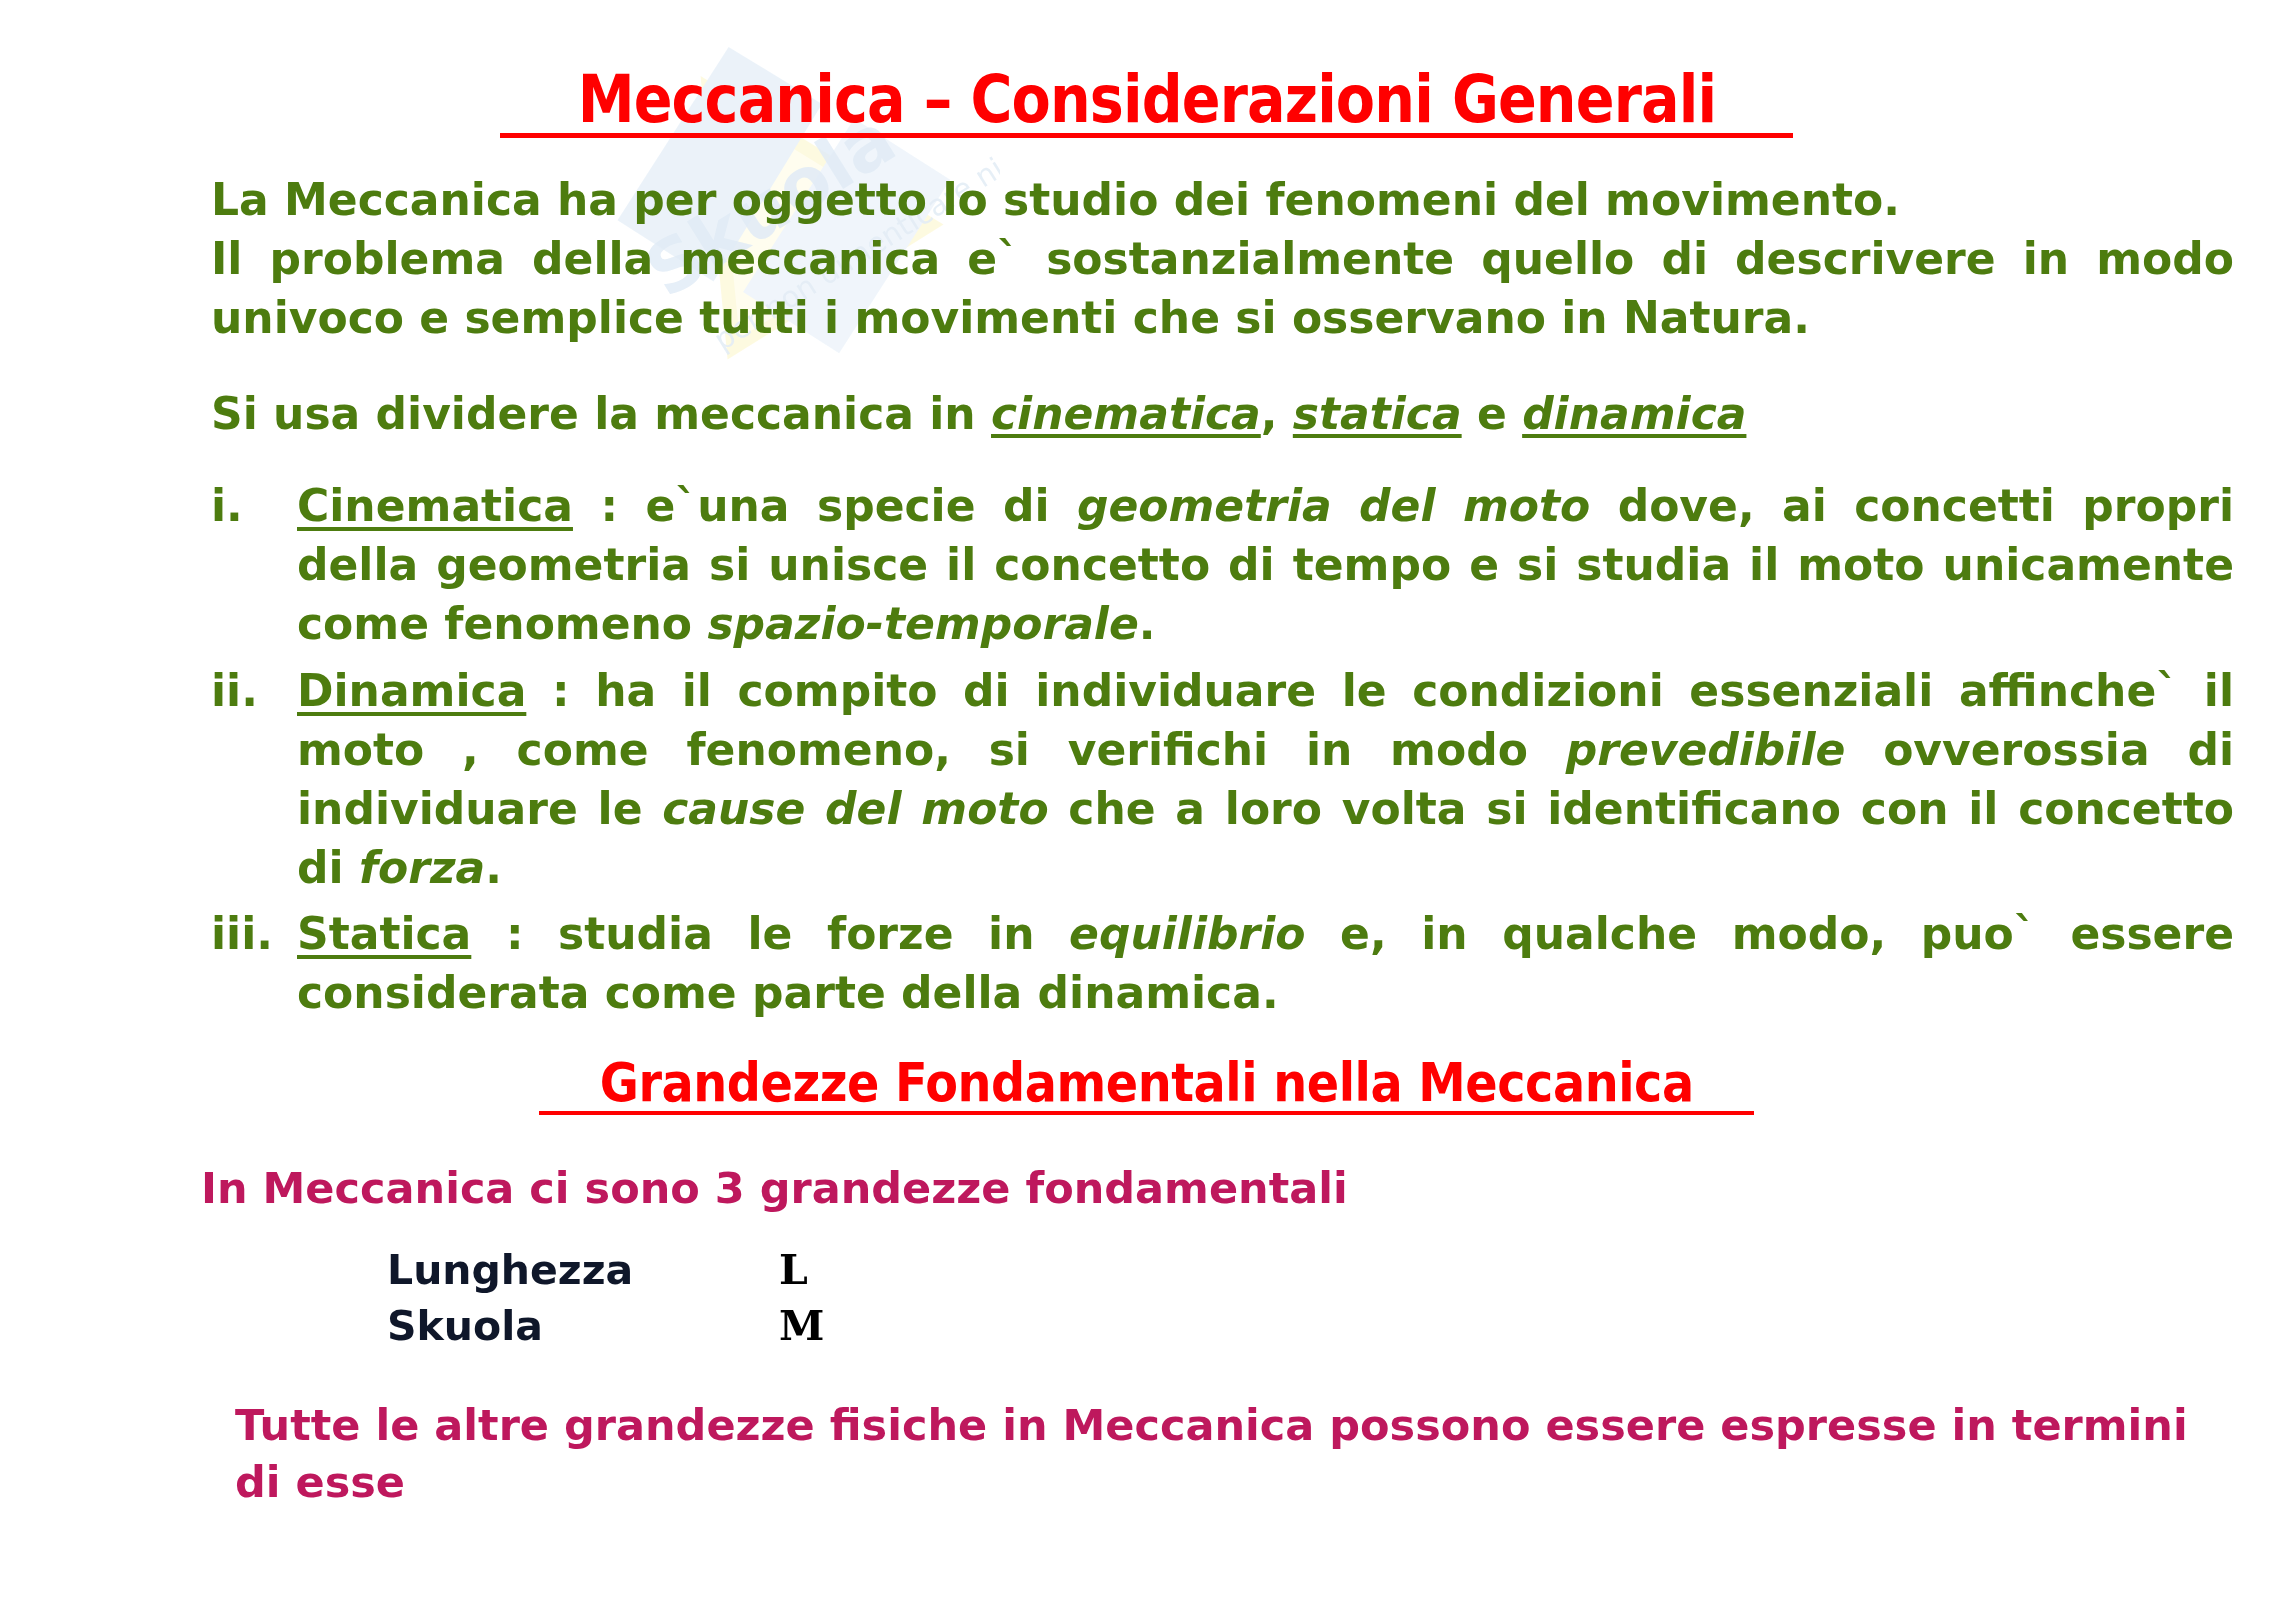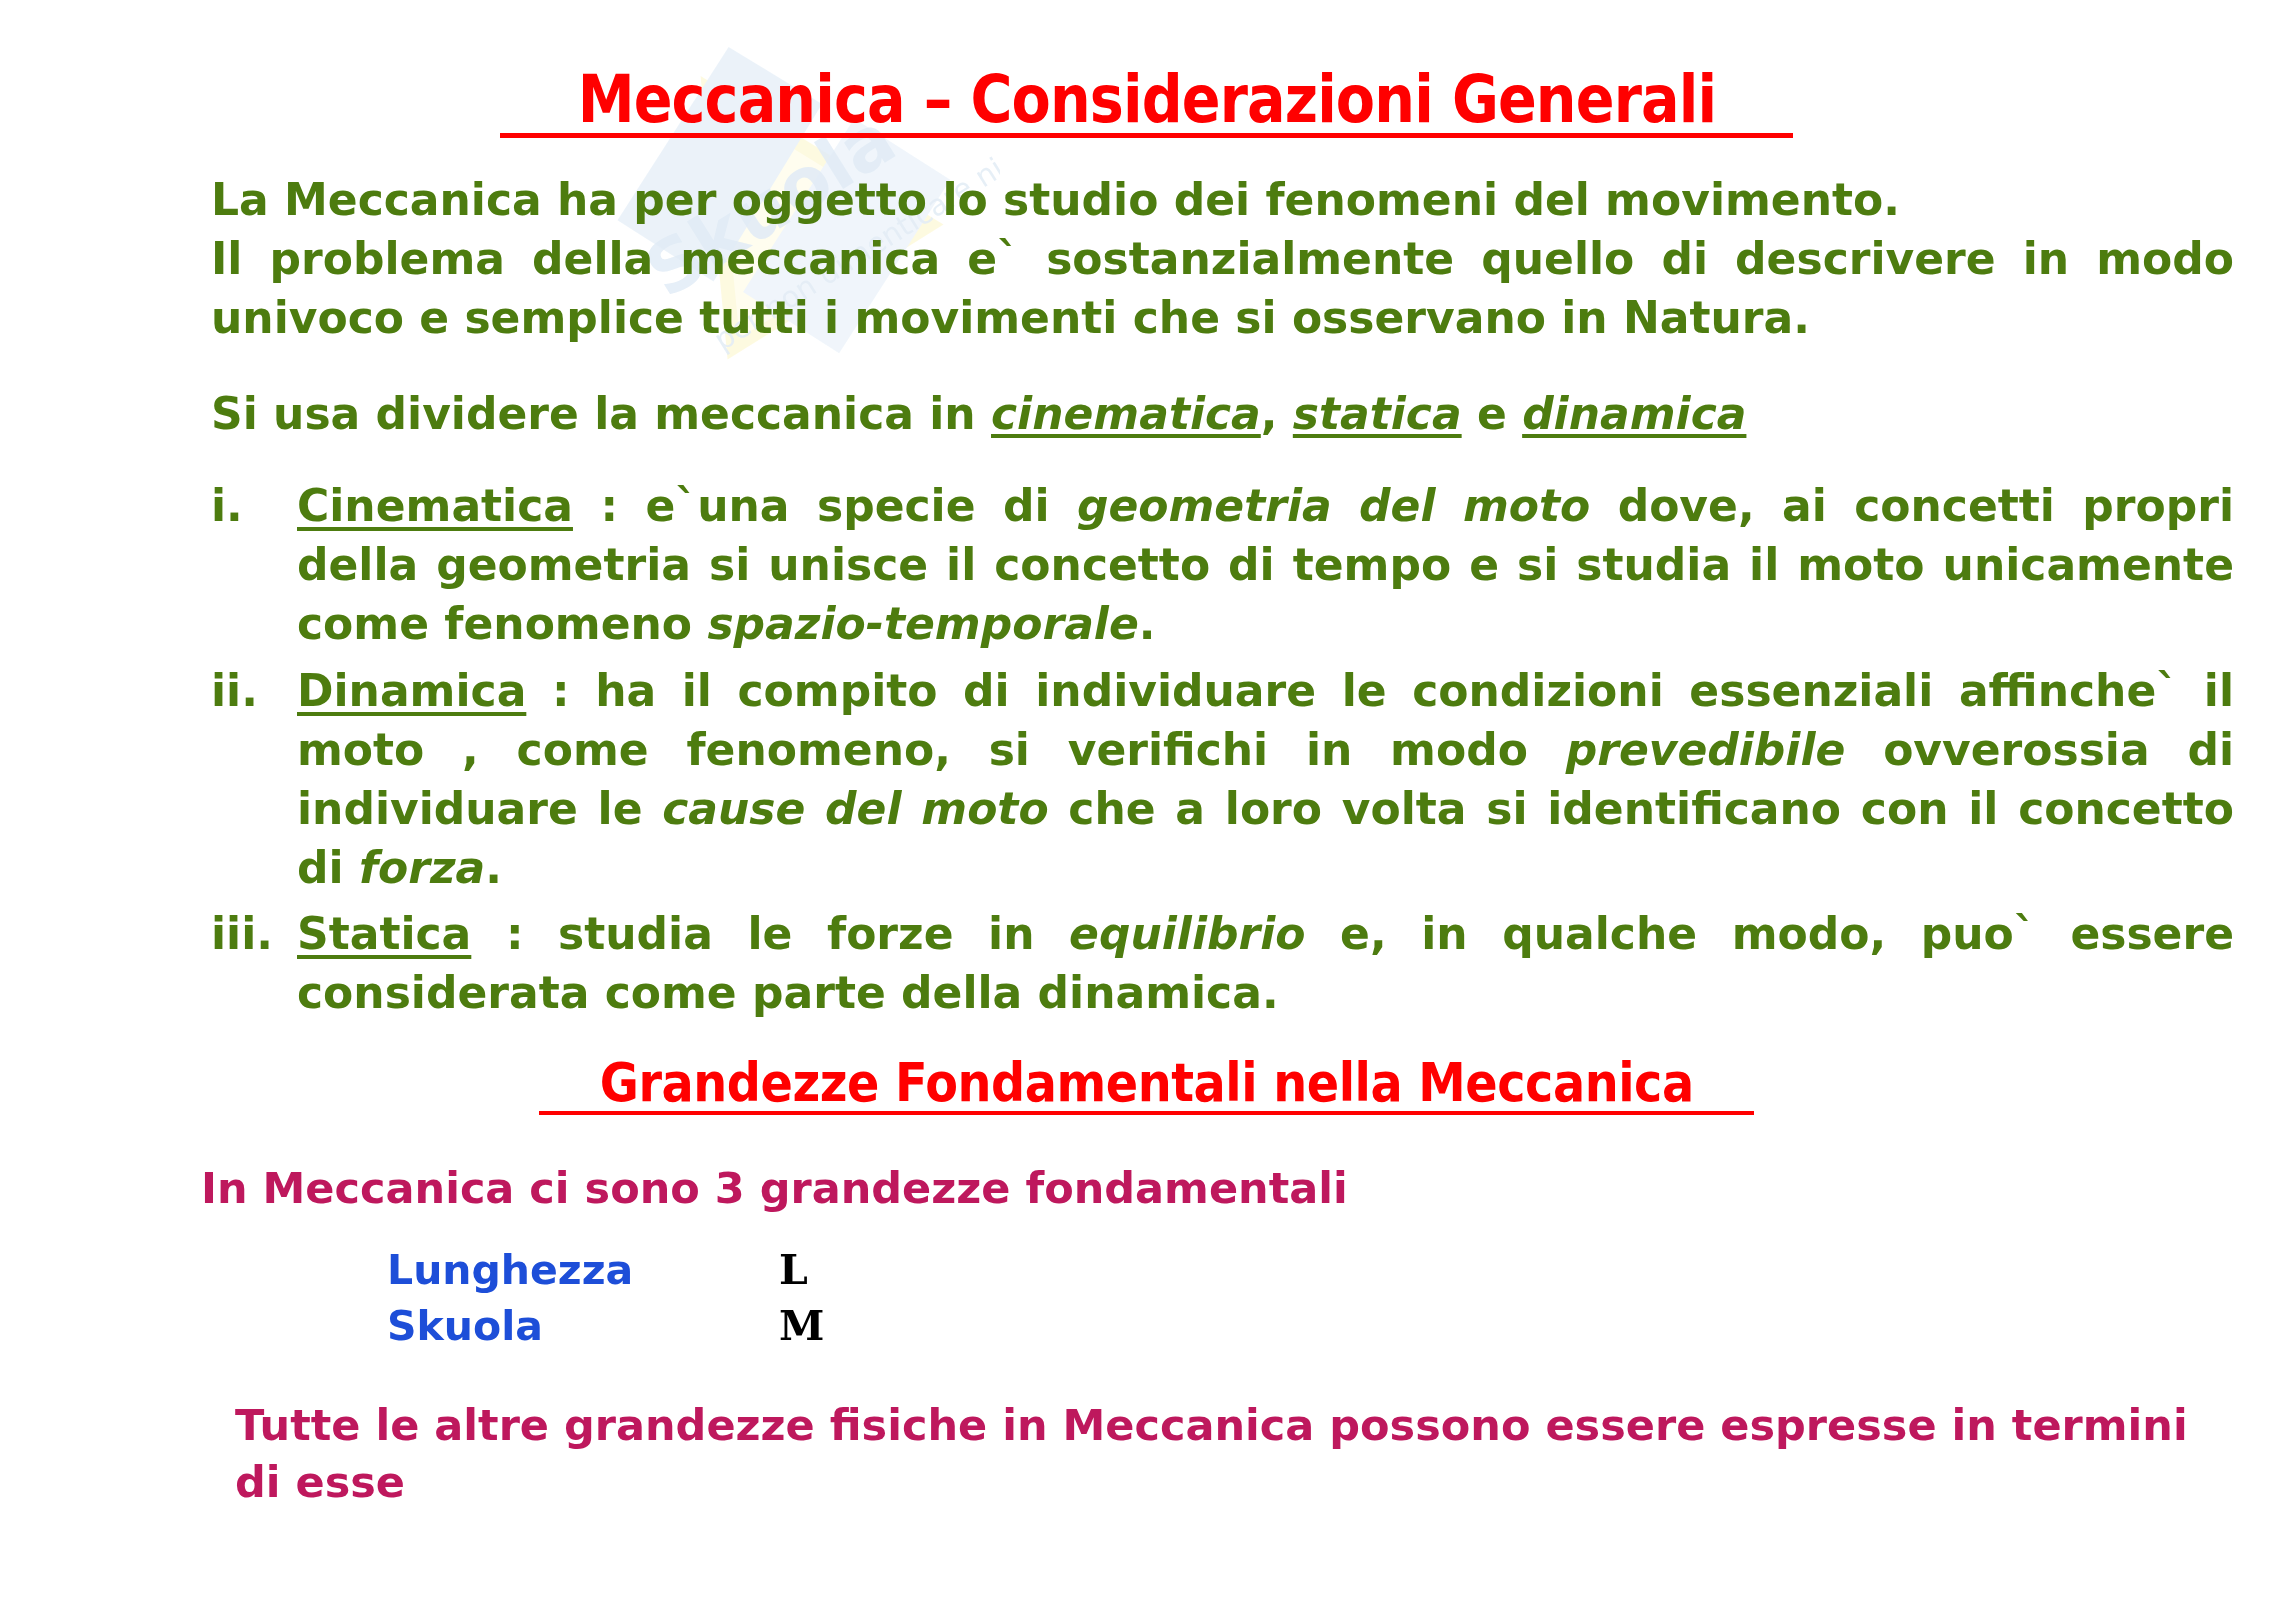--- a/index.html
+++ b/index.html
@@ -152,21 +152,21 @@
 
   table.quantities {
     border-collapse: collapse;
     margin: 29px 0 0 387px;
   }
   table.quantities td {
     padding: 0 0 7.8px 0;
     vertical-align: baseline;
   }
   td.q-name {
-    color: #1d4ed8;
+    color: #0f172a;
     font-family: "DejaVu Sans", sans-serif;
     font-weight: bold;
     font-size: 41px;
     width: 392px;
     line-height: 1.18;
   }
   td.q-sym {
     color: #000000;
     font-family: "DejaVu Serif", serif;
     font-weight: bold;

